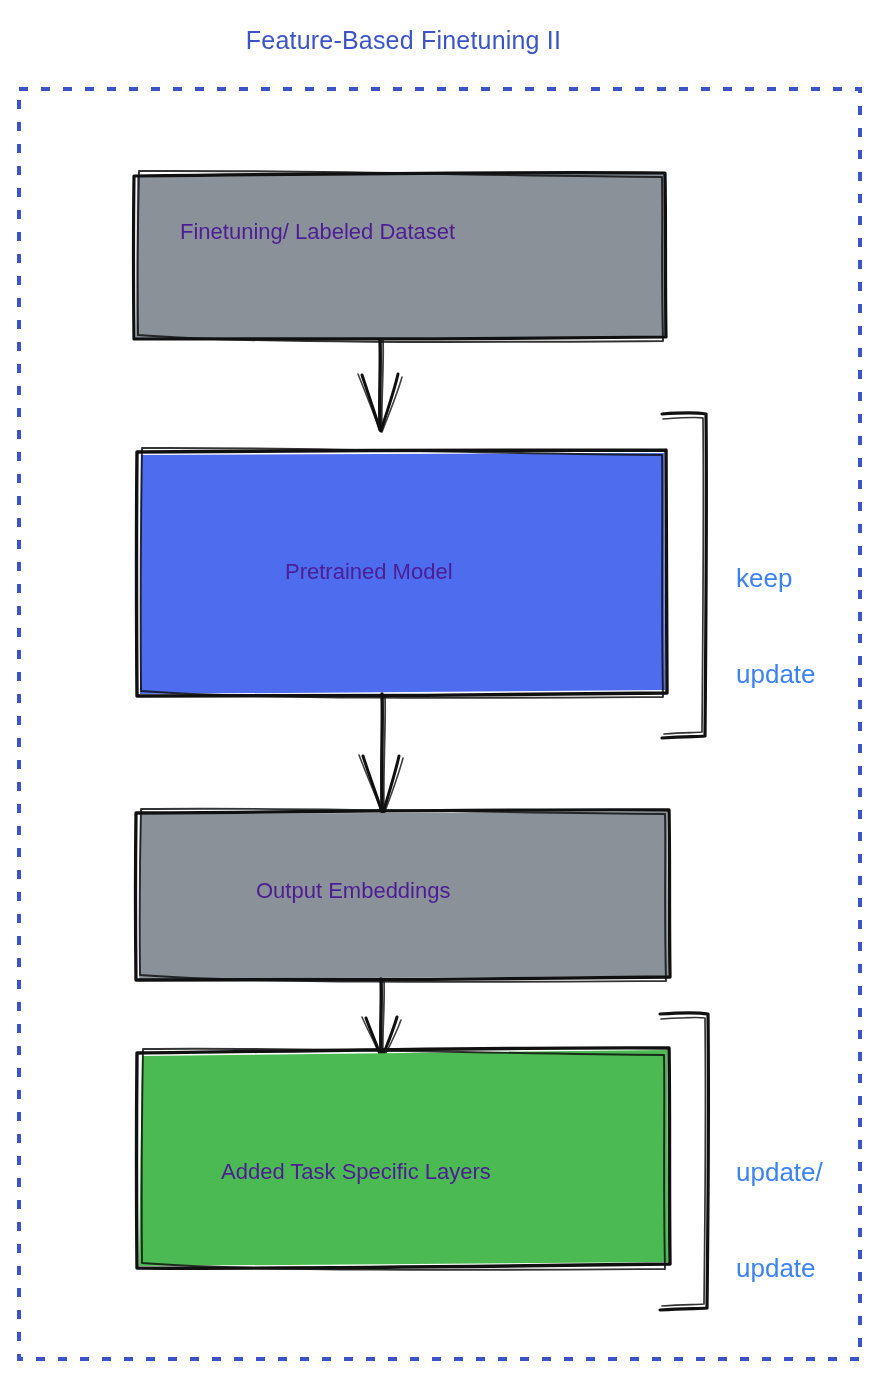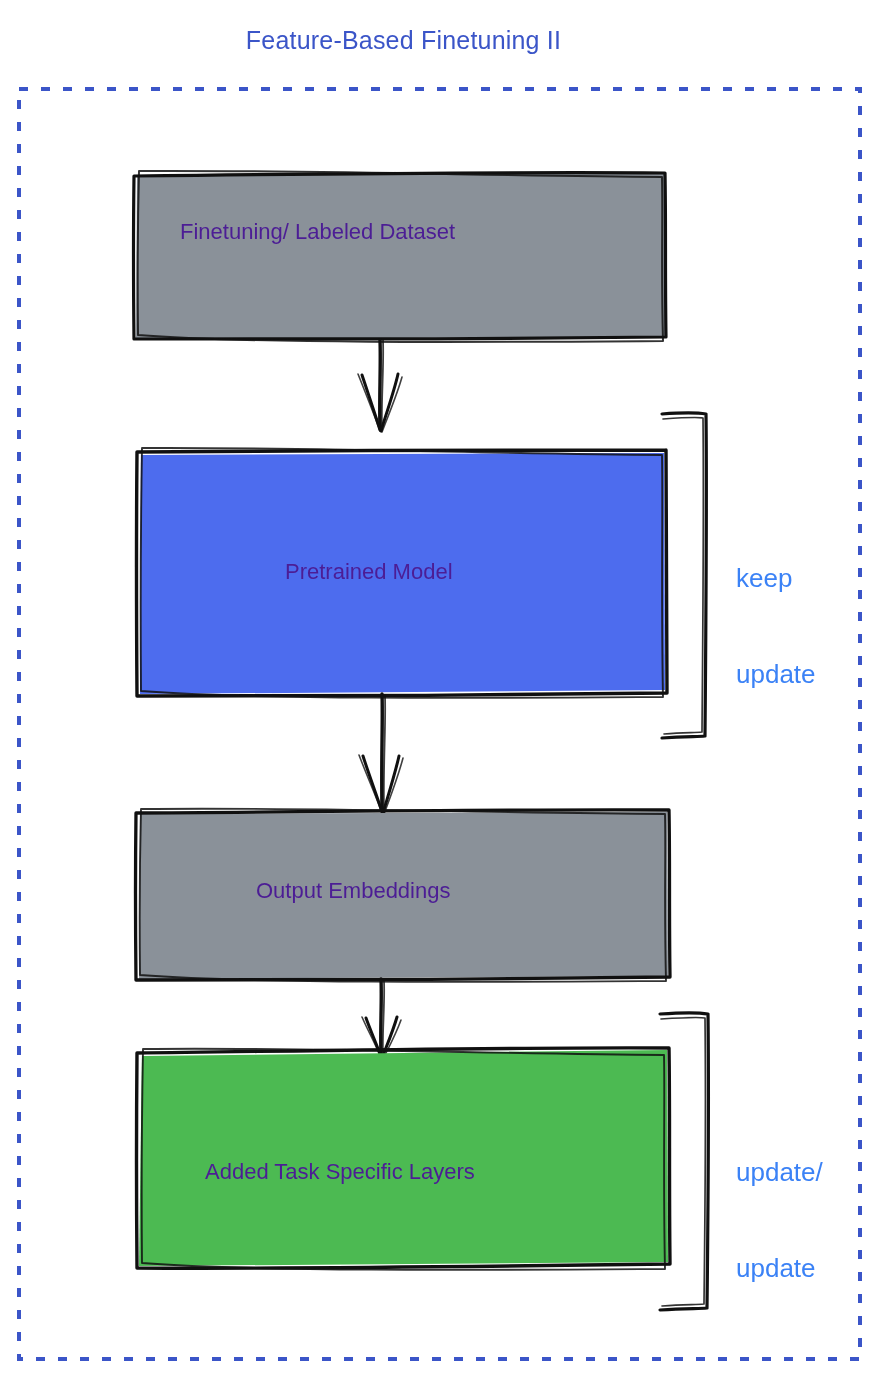--- a/index.html
+++ b/index.html
@@ -45,21 +45,21 @@
     font-family: "Liberation Sans", sans-serif;
     color: #3b82f6;
     font-size: 26px;
     line-height: 32px;
     white-space: pre;
     user-select: none;
   }
   .lbl-dataset  { left: 180px; top: 219px; }
   .lbl-pretrain { left: 285px; top: 559px; }
   .lbl-output   { left: 256px; top: 878px; }
-  .lbl-added    { left: 205px; top: 1159px; }
+  .lbl-added    { left: 221px; top: 1159px; }
   .lbl-frozen   { left: 736px; top: 498px; }
   .lbl-train    { left: 736px; top: 1092px; }
 </style>
 </head>
 <body>
 
 <div class="diagram-title">Feature-Based Finetuning II</div>
 
 <svg id="canvas" viewBox="0 0 880 1393" xmlns="http://www.w3.org/2000/svg">
 

